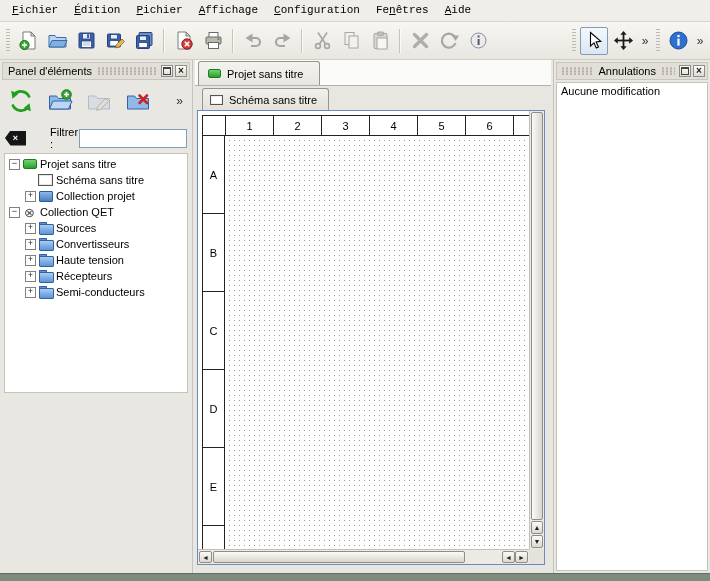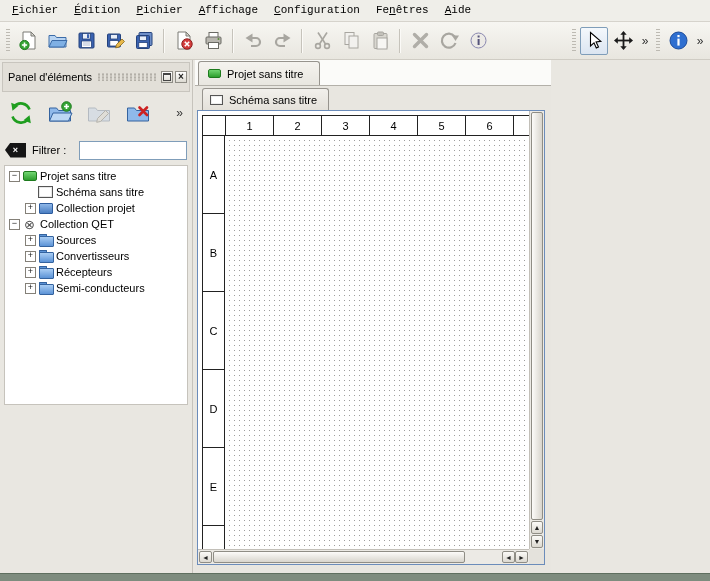--- a/index.html
+++ b/index.html
@@ -20,38 +20,38 @@
   .tb-sep{width:2px;height:24px;border-left:1px solid #c6c3bb;border-right:1px solid #fbfaf7;margin:0 4px;flex:none;}
   .tb-chevron{width:14px;text-align:center;color:#333;font-size:12px;}
   .flex-spacer{flex:1;}
 
   
   .main{position:absolute;left:0;right:0;top:60px;bottom:8px;}
 
   
   .dock-left{position:absolute;left:0;top:0;bottom:0;width:193px;background:#e9e7e1;border-right:1px solid #c6c3bc;display:flex;flex-direction:column;}
   .dock-right{position:absolute;right:0;top:0;bottom:0;width:157px;background:#e9e7e1;border-left:1px solid #c6c3bc;display:flex;flex-direction:column;}
-  .dock-title{height:17px;display:flex;align-items:center;background:#e2dfd8;border:1px solid #c8c5be;margin:2px 2px 1px;padding:14px 2px;}
+  .dock-title{height:17px;display:flex;align-items:center;background:#e2dfd8;border:1px solid #c8c5be;margin:2px 2px 1px;padding:8px 2px;}
   .dock-title .ttl{padding:0 3px;white-space:nowrap;font-size:11px;}
   .grip-dots{flex:1;align-self:center;height:8px;background:radial-gradient(circle,#b3b0a8 1px,transparent 1.3px);background-size:4px 3px;margin:0 2px;}
   .grip-dots.small{flex:0 0 14px;}
   .dock-btn{width:12px;height:12px;border:1px solid #8f8d86;background:linear-gradient(#ffffff,#dcdad2);display:flex;align-items:center;justify-content:center;margin-left:2px;flex:none;}
   .dock-btn.float::before{content:"";width:6px;height:5px;border:1px solid #444;border-top-width:2px;}
   .dock-btn.close::before{content:"×";font-size:10px;line-height:1;color:#222;font-weight:bold;}
 
   
   .el-toolbar{display:flex;align-items:center;height:40px;padding:2px 5px;gap:7px;}
   .el-btn{width:32px;height:32px;display:flex;align-items:center;justify-content:center;border:1px solid transparent;border-radius:2px;flex:none;}
   .el-btn svg{width:26px;height:26px;display:block;}
   .el-chevron{margin-left:auto;color:#333;font-size:12px;padding-right:4px;}
 
   
   .filter-row{display:flex;align-items:center;height:24px;padding:0 5px;margin-top:5px;}
   .clear-filter-btn{width:21px;height:15px;background:#151515;color:#fff;display:flex;align-items:center;justify-content:center;font-size:9px;font-weight:bold;clip-path:polygon(0 50%,26% 0,100% 0,100% 100%,26% 100%);flex:none;}
-  .filter-label{margin-left:6px;}
+  .filter-label{margin-left:24px;}
   .filter-input{margin-left:auto;width:108px;height:19px;border:1px solid #7f9db9;background:#fff;font-family:inherit;font-size:11px;padding:0 3px;}
 
   
   .tree{background:#fff;border:1px solid #c6c3bc;margin:3px 4px;height:240px;overflow:hidden;padding-top:2px;}
   .tree-row{display:flex;align-items:center;height:16px;white-space:nowrap;}
   .tree-row.d0{padding-left:3px;}
   .tree-row.d1{padding-left:19px;}
   .expander{width:13px;height:13px;display:flex;align-items:center;justify-content:center;flex:none;}
   .expander.exp-plus::before,.expander.exp-minus::before{content:"+";width:9px;height:9px;border:1px solid #848078;background:#fff;font-size:9px;line-height:7px;text-align:center;display:block;color:#222;}
   .expander.exp-minus::before{content:"−";line-height:6px;}
@@ -358,20 +358,25 @@
           <span class="tree-icon ic-folder"></span>
           <span class="tree-label">Sources</span>
         </div>
 
         <div class="tree-row d1">
           <span class="expander exp-plus"></span>
           <span class="tree-icon ic-folder"></span>
           <span class="tree-label">Convertisseurs</span>
         </div>
 
+        <div class="tree-row d1">
+          <span class="expander exp-plus"></span>
+          <span class="tree-icon ic-folder"></span>
+          <span class="tree-label">Haute tension</span>
+        </div>
 
 
         <div class="tree-row d1">
           <span class="expander exp-plus"></span>
           <span class="tree-icon ic-folder"></span>
           <span class="tree-label">Récepteurs</span>
         </div>
 
         <div class="tree-row d1">
           <span class="expander exp-plus"></span>
@@ -459,16 +464,29 @@
         <div class="sb-btn">◄</div>
         <div class="sv-hthumb"></div>
         <div class="h-track-gap"></div>
         <div class="sb-btn">◄</div>
         <div class="sb-btn">►</div>
       </div>
       <div class="sv-corner"></div>
     </div>
   </div>
 
+  <div class="dock-right">
+    <div class="dock-title">
+      <span class="grip-dots"></span>
+      <span class="ttl">Annulations</span>
+      <span class="grip-dots small"></span>
+      <span class="dock-btn float"></span>
+      <span class="dock-btn close"></span>
+    </div>
+    <div class="undo-list">
+
+        <div class="undo-item">Aucune modification</div>
+      </div>
+  </div>
 
 </div>
 
 <div class="statusbar"></div>
 
 </body></html>

